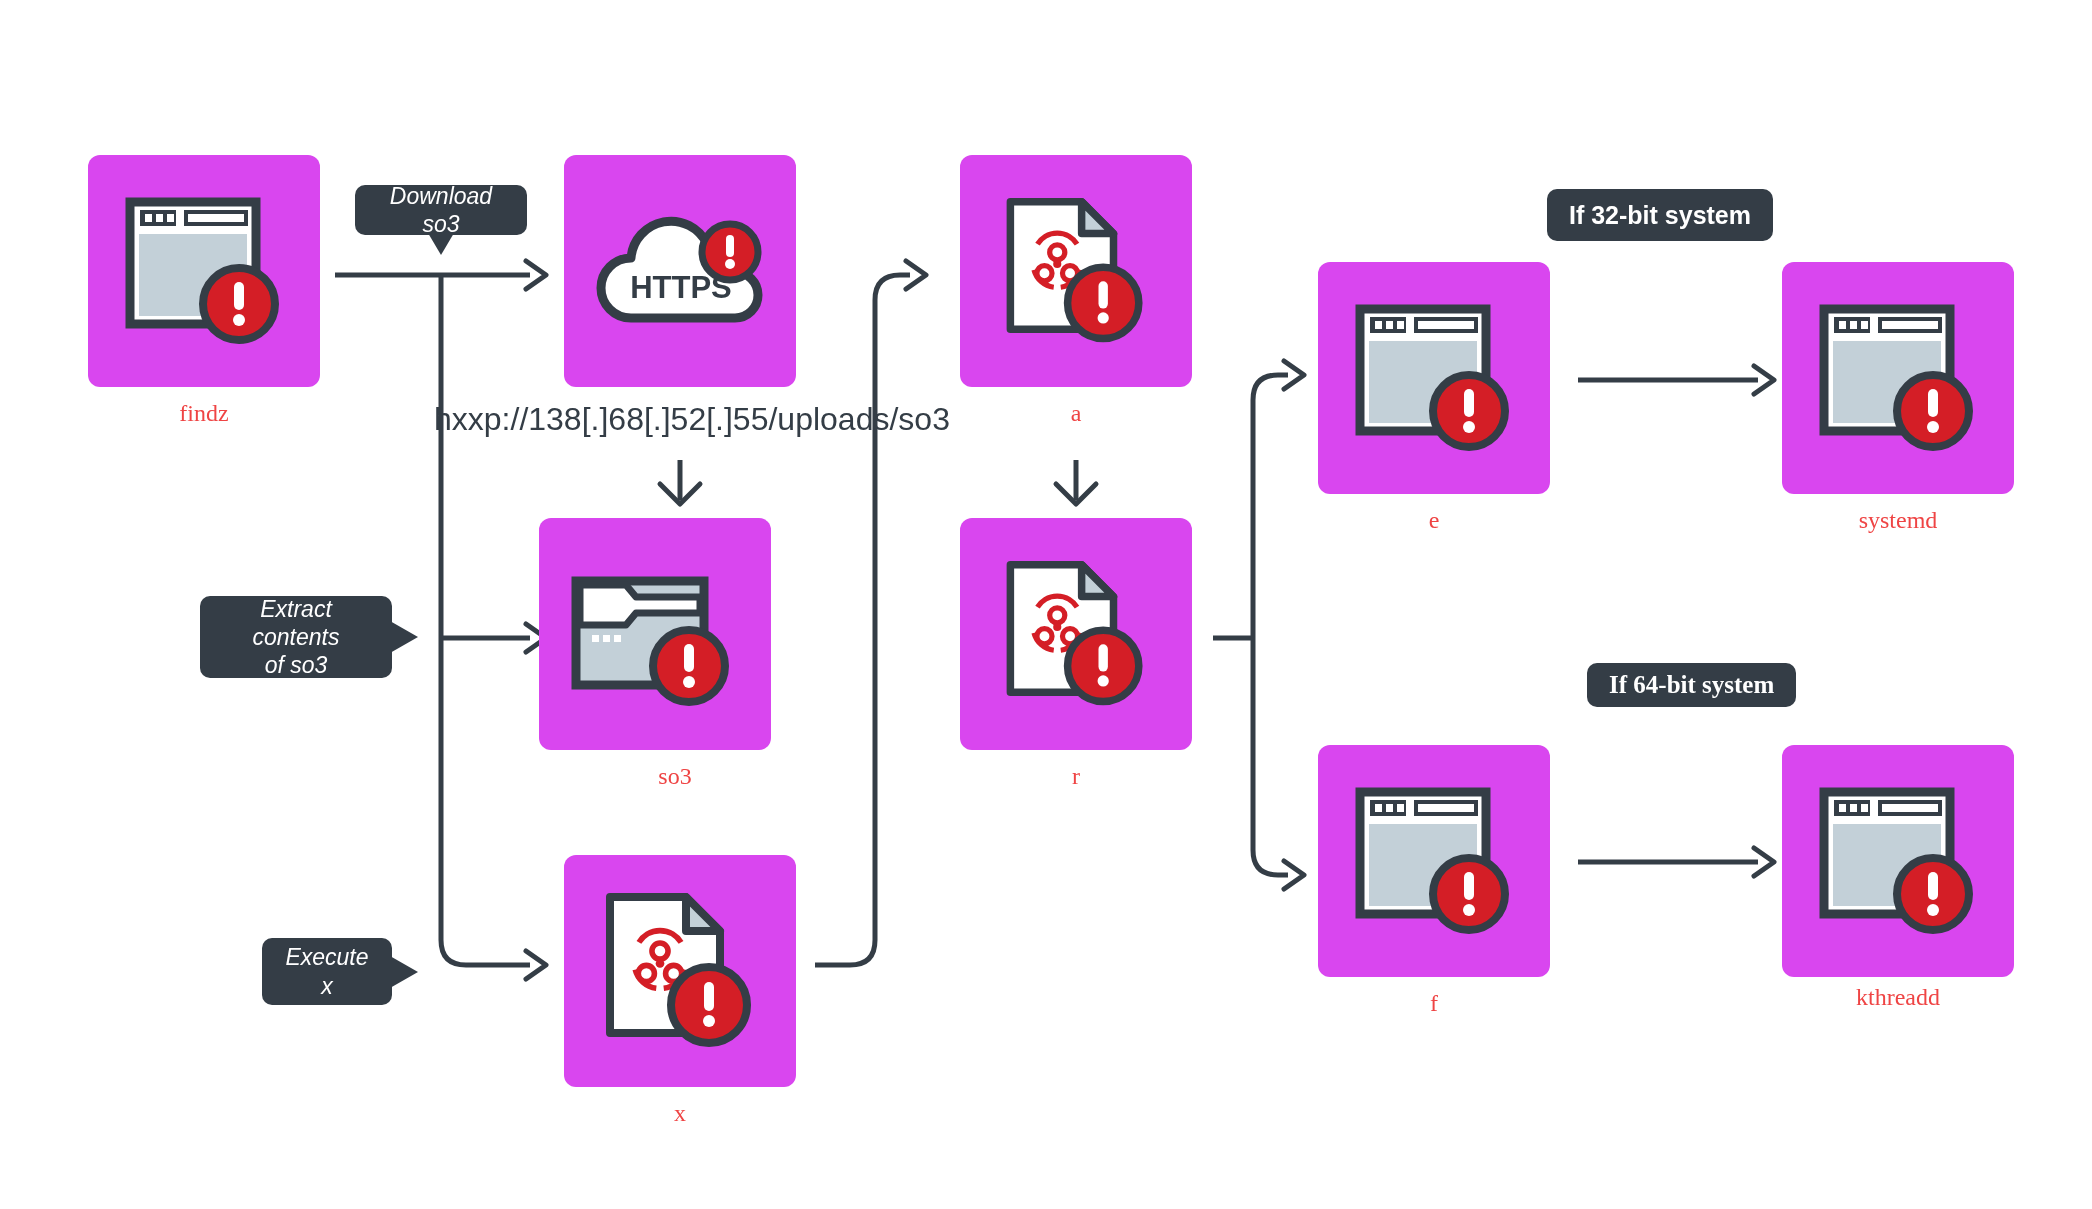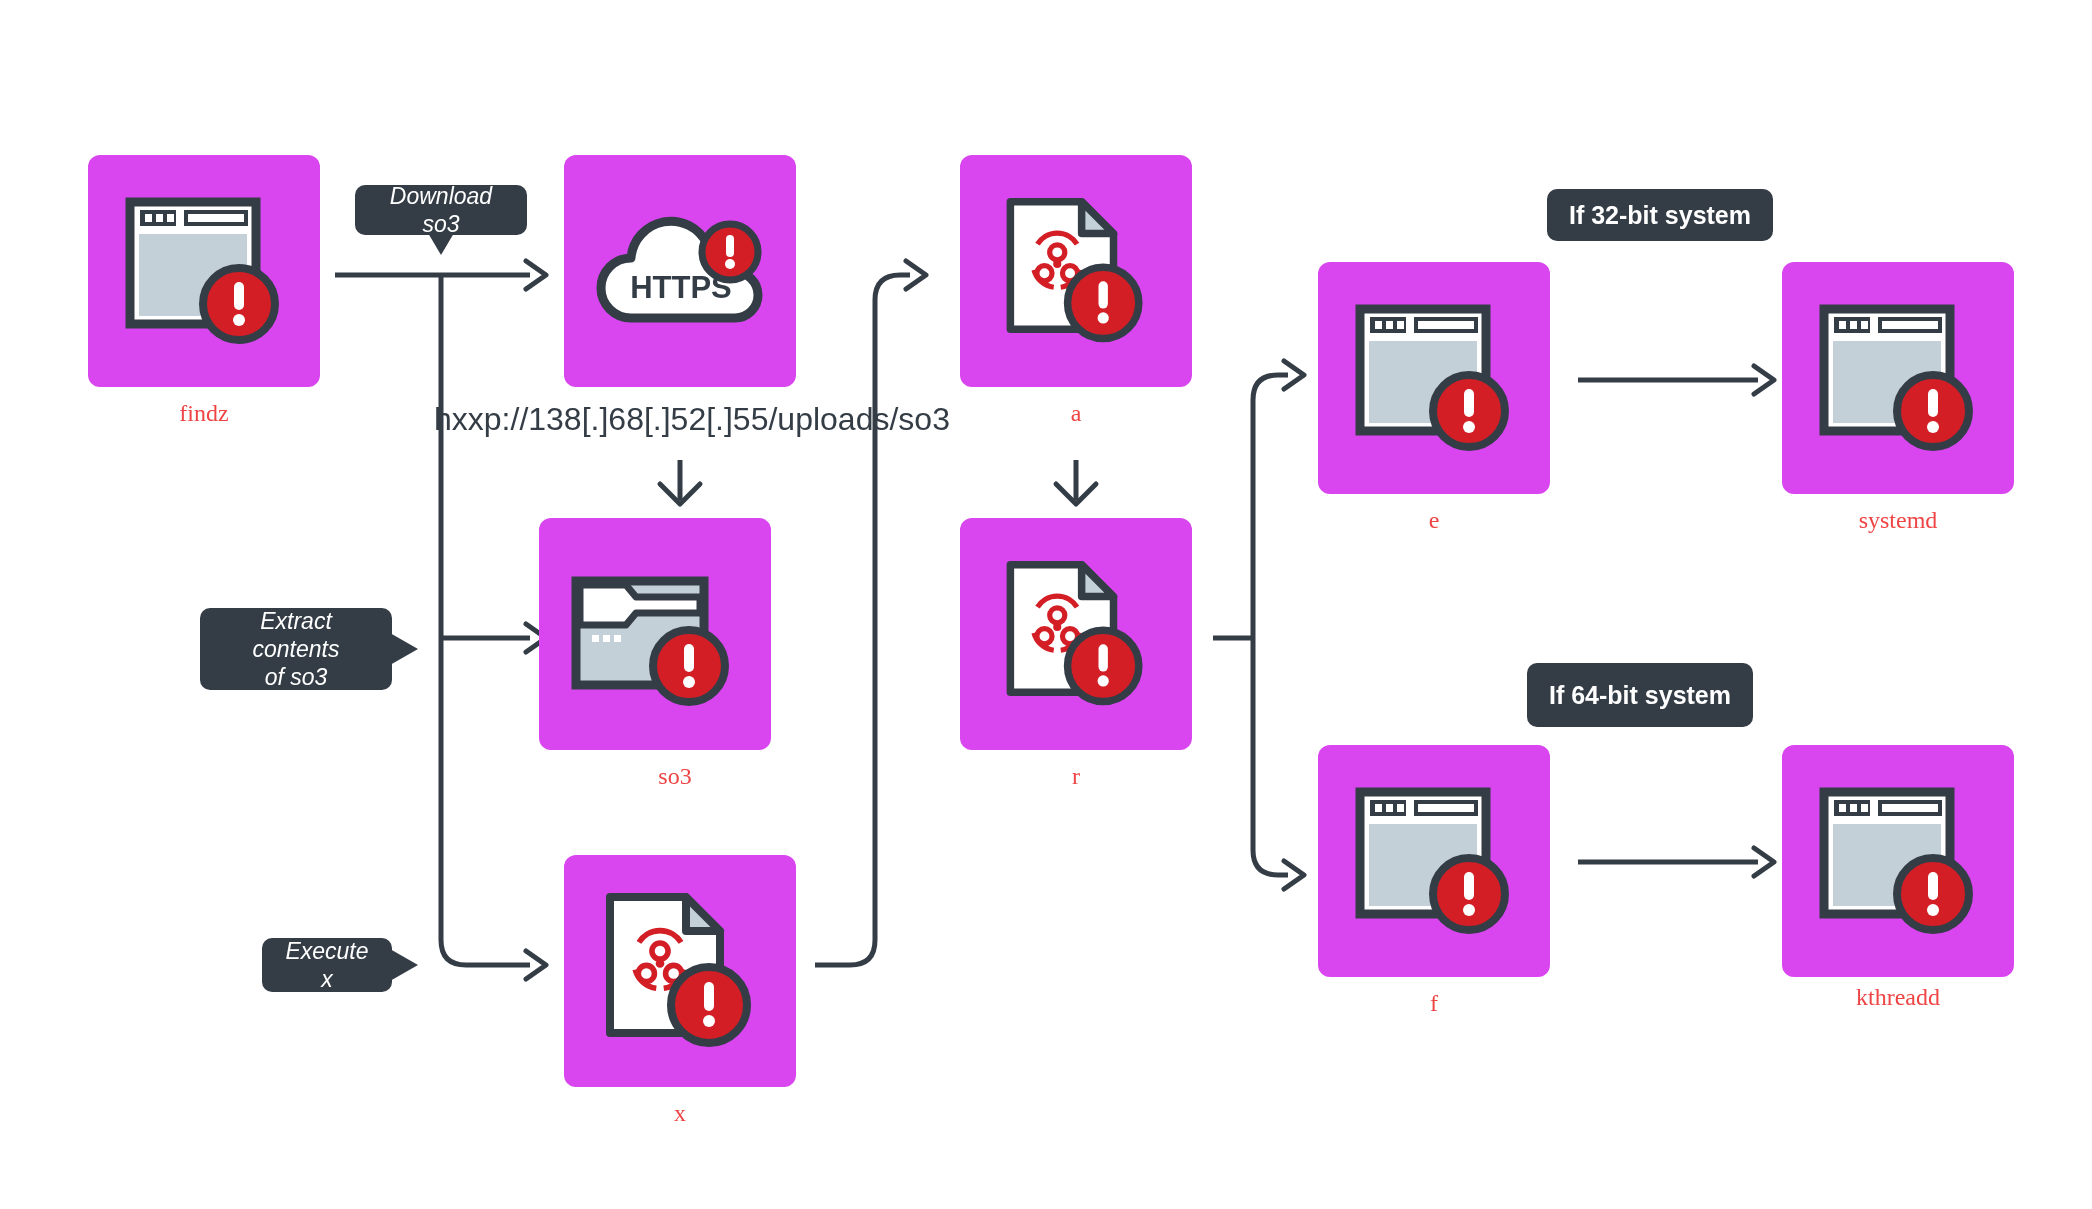--- a/index.html
+++ b/index.html
@@ -305,32 +305,32 @@
       </svg>
     </div>
     <div class="node-label" style="top:240px;">kthreadd</div>
   </div>
 
   <div class="callout" style="left:355px;top:185px;width:172px;height:50px;">
     <span>Download so3</span>
     <span class="tail tail-down"></span>
   </div>
 
-  <div class="callout" style="left:200px;top:596px;width:192px;height:82px;flex-direction:column;margin-top:12px;">
+  <div class="callout" style="left:200px;top:596px;width:192px;height:82px;flex-direction:column;">
     <span>Extract contents</span>
     <span>of so3</span>
     <span class="tail tail-right"></span>
   </div>
 
-  <div class="callout" style="left:262px;top:938px;width:130px;height:54px;">
+  <div class="callout" style="left:262px;top:938px;width:130px;height:67px;">
     <span>Execute x</span>
     <span class="tail tail-right"></span>
   </div>
 
   <div class="badge" style="left:1547px;top:189px;height:52px;">
     <span>If 32-bit system</span>
   </div>
 
-  <div class="badge" style="left:1527px;top:663px;height:64px;">
+  <div class="badge" style="left:1587px;top:663px;height:44px;font-family:Liberation Serif, serif;">
     <span>If 64-bit system</span>
   </div>
 
 </div>
 
 </body></html>

